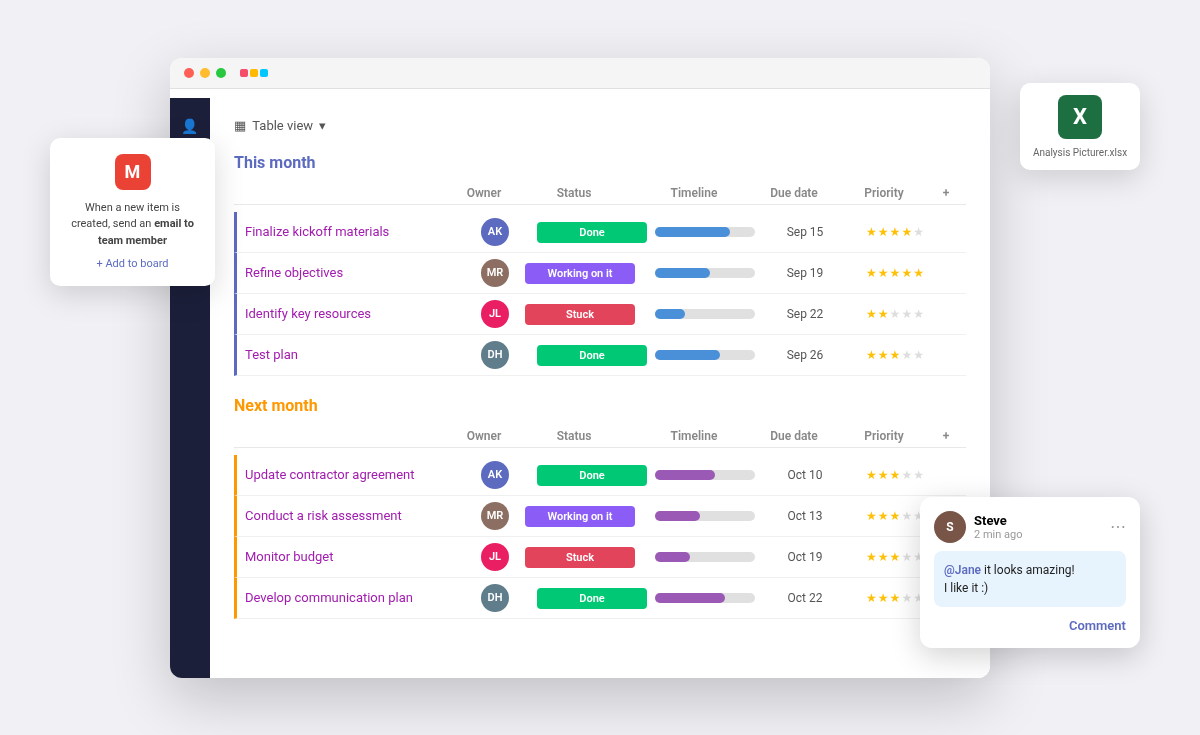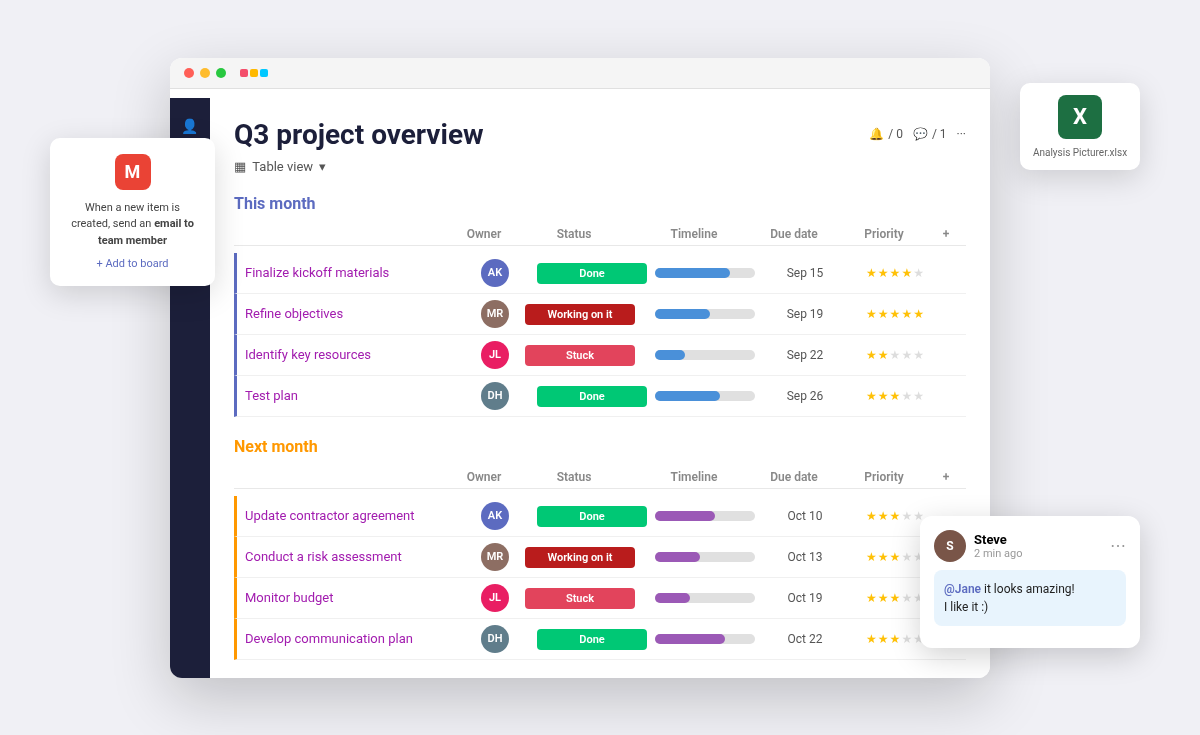--- a/index.html
+++ b/index.html
@@ -193,21 +193,21 @@
       padding: 4px 10px;
       border-radius: 4px;
       font-size: 11px;
       font-weight: 600;
       color: white;
       text-align: center;
       width: 110px;
     }
 
     .status-done { background: #00c875; margin-left: 12px; }
-    .status-working { background: #b91c1c; }
+    .status-working { background: #8b5cf6; }
     .status-stuck { background: #e2445c; }
 
     .timeline-bar-container {
       width: 100px;
       height: 10px;
       background: #e0e0e0;
       border-radius: 5px;
       overflow: visible;
       position: relative;
       margin: 0 auto;
@@ -420,20 +420,23 @@
       <div>
         <div class="comment-user">Steve</div>
         <div class="comment-time">2 min ago</div>
       </div>
       <div class="comment-dots">⋯</div>
     </div>
     <div class="comment-body">
       <span class="comment-mention">@Jane</span>
       <span> it looks amazing!<br>I like it :)</span>
     </div>
+    <div class="comment-footer">
+      <span class="comment-btn">Comment</span>
+    </div>
   </div>
 
   <div class="main-window">
 
     <div class="window-titlebar">
       <div class="traffic-light tl-red"></div>
       <div class="traffic-light tl-yellow"></div>
       <div class="traffic-light tl-green"></div>
       <div class="window-logo">
         <div class="logo-dot ld1"></div>
@@ -443,34 +446,20 @@
     </div>
 
     <div class="sidebar">
       <div class="sidebar-icon">👤</div>
       <div class="sidebar-icon">🔍</div>
       <div class="sidebar-icon">?</div>
     </div>
 
     <div class="main-content">
 
-      <div class="page-header">
-        <h1 class="page-title">Q3 project overview</h1>
-        <div class="header-actions">
-          <div class="header-btn">
-            <span>🔔</span>
-            <span>/ <span>0</span></span>
-          </div>
-          <div class="header-btn">
-            <span>💬</span>
-            <span>/ <span>1</span></span>
-          </div>
-          <div class="header-btn">···</div>
-        </div>
-      </div>
 
       <div class="view-selector">
         <span>▦</span>
         <span>Table view</span>
         <span>▾</span>
       </div>
 
       <div class="section-spacer">
         <div class="section-title">This month</div>
 

